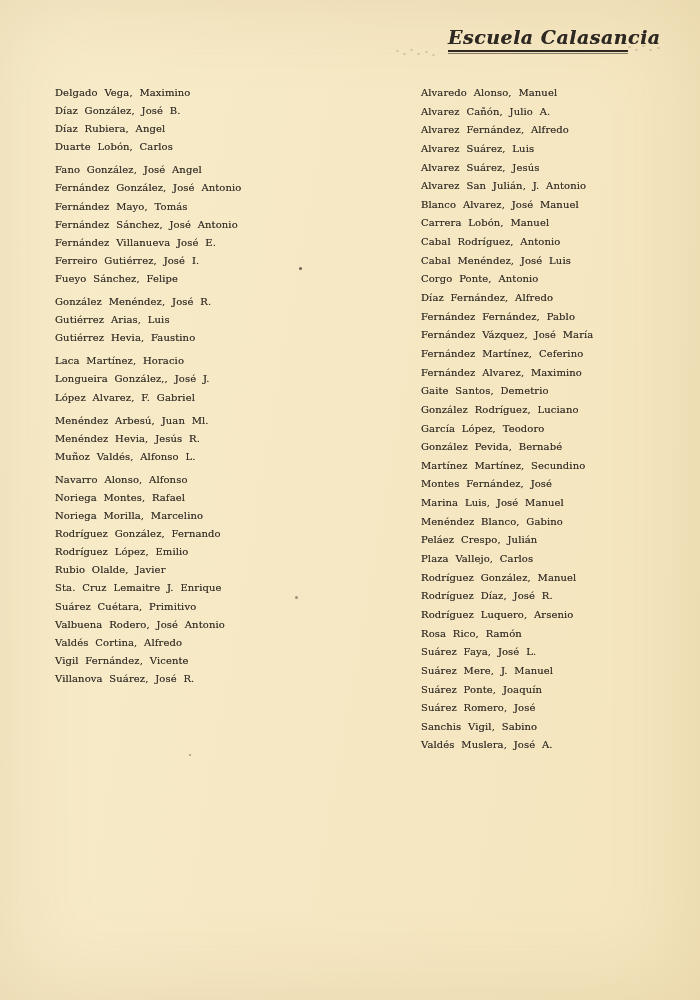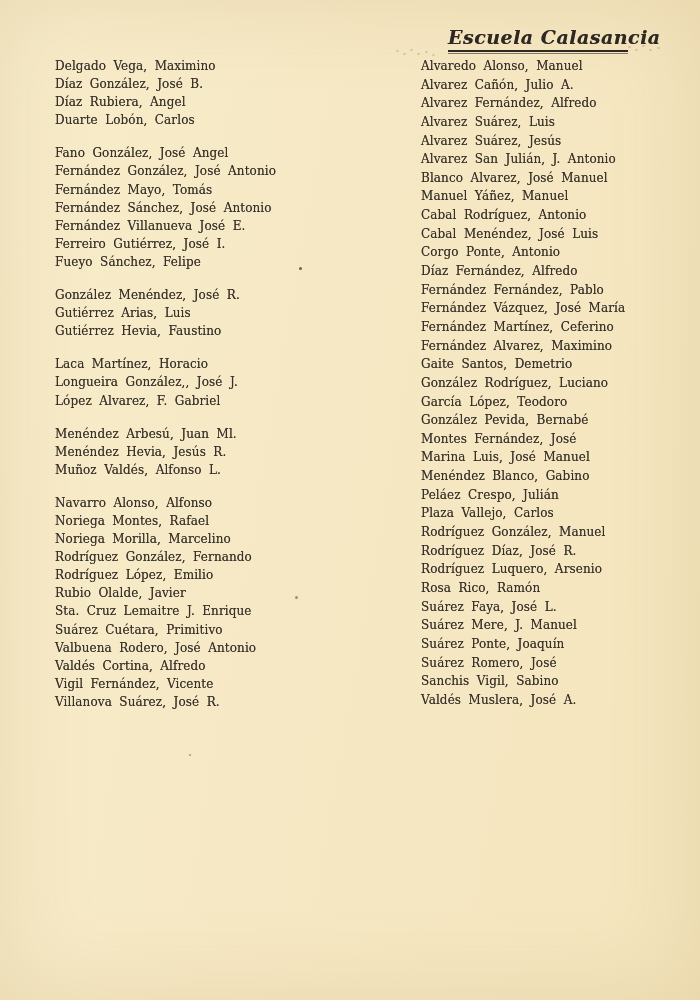--- a/index.html
+++ b/index.html
@@ -39,33 +39,33 @@
     box-shadow: 0 0 0.6px rgba(45, 40, 34, 0.8);
   }
   .header-rule.thin {
     margin-top: 1px;
     height: 1px;
     opacity: 0.55;
   }
   
   .col {
     position: absolute;
-    top: 57px;
+    top: 84px;
     color: #37312a;
-    font-size: 12px;
+    font-size: 10px;
     word-spacing: 3.5px;
     letter-spacing: 0.1px;
     text-shadow: 0 0 0.45px rgba(55, 49, 42, 0.65);
     white-space: nowrap;
   }
   .col-left  { left: 55px;  width: 335px; }
   .col-right { left: 405px; width: 290px; }
   .col-left  .name-line { height: 18.1px;  line-height: 18.1px; }
   .col-right .name-line { height: 18.65px; line-height: 18.65px; margin-left: 16px; }
-  .col-left  .name-line.group-start { margin-top: 15px; }
+  .col-left  .name-line.group-start { margin-top: 5px; }
   
   .speck {
     position: absolute;
     border-radius: 50%;
     background: #55493a;
   }
   .speck-ferreiro { left: 299px; top: 267px; width: 3px; height: 3px; opacity: 0.85; }
   .speck-rojas    { left: 295px; top: 596px; width: 3px; height: 3px; opacity: 0.55; }
   .speck-bottom   { left: 189px; top: 754px; width: 2px; height: 2px; opacity: 0.5; }
   .smudge {
@@ -150,33 +150,34 @@
     </div>
 
   <div class="col col-right">
       <div class="name-line">Alvaredo Alonso, Manuel</div>
       <div class="name-line">Alvarez Cañón, Julio A.</div>
       <div class="name-line">Alvarez Fernández, Alfredo</div>
       <div class="name-line">Alvarez Suárez, Luis</div>
       <div class="name-line">Alvarez Suárez, Jesús</div>
       <div class="name-line">Alvarez San Julián, J. Antonio</div>
       <div class="name-line">Blanco Alvarez, José Manuel</div>
-      <div class="name-line">Manuel Yáñez, Manuel</div>
+      <div class="name-line">Carrera Lobón, Manuel</div>
       <div class="name-line">Cabal Rodríguez, Antonio</div>
       <div class="name-line">Cabal Menéndez, José Luis</div>
       <div class="name-line">Corgo Ponte, Antonio</div>
       <div class="name-line">Díaz Fernández, Alfredo</div>
       <div class="name-line">Fernández Fernández, Pablo</div>
       <div class="name-line">Fernández Vázquez, José María</div>
       <div class="name-line">Fernández Martínez, Ceferino</div>
       <div class="name-line">Fernández Alvarez, Maximino</div>
       <div class="name-line">Gaite Santos, Demetrio</div>
       <div class="name-line">González Rodríguez, Luciano</div>
       <div class="name-line">García López, Teodoro</div>
       <div class="name-line">González Pevida, Bernabé</div>
+      <div class="name-line">Martínez Martínez, Secundino</div>
       <div class="name-line">Montes Fernández, José</div>
       <div class="name-line">Marina Luis, José Manuel</div>
       <div class="name-line">Menéndez Blanco, Gabino</div>
       <div class="name-line">Peláez Crespo, Julián</div>
       <div class="name-line">Plaza Vallejo, Carlos</div>
       <div class="name-line">Rodríguez González, Manuel</div>
       <div class="name-line">Rodríguez Díaz, José R.</div>
       <div class="name-line">Rodríguez Luquero, Arsenio</div>
       <div class="name-line">Rosa Rico, Ramón</div>
       <div class="name-line">Suárez Faya, José L.</div>

